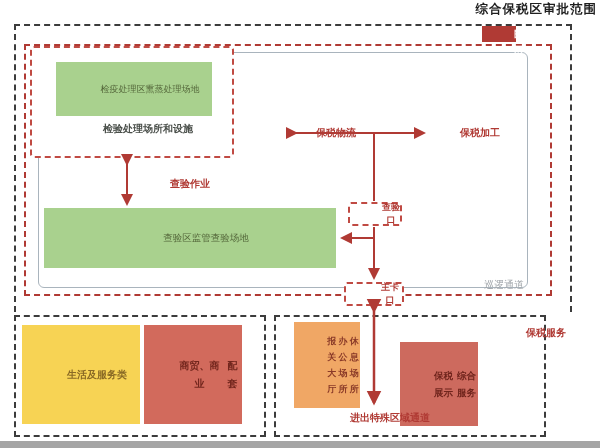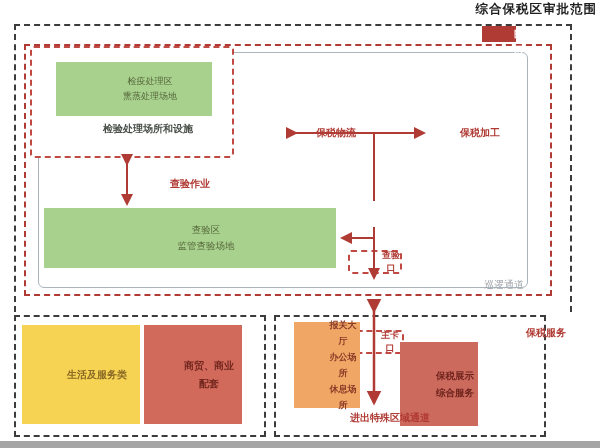--- a/index.html
+++ b/index.html
@@ -2,21 +2,21 @@
 <html><head>
 <meta charset="utf-8">
 <style>
   html,body{margin:0;padding:0;background:#ffffff;}
   .stage{
     position:relative;width:600px;height:448px;background:#ffffff;
     font-family:"Liberation Sans","DejaVu Sans",sans-serif;
     overflow:hidden;
   }
   .abs{position:absolute;box-sizing:border-box;padding-left:32px;}
-  .center{display:flex;flex-direction:column;align-items:center;justify-content:center;text-align:center;}
+  .center{display:flex;align-items:center;justify-content:center;text-align:center;}
   .title{
     top:1px;right:3px;font-size:12.5px;font-weight:bold;color:#1f1f1f;letter-spacing:1px;
   }
   .outer-boundary{
     left:14px;top:24px;width:558px;height:288px;
     border-top:2px dashed #3c3c3c;border-left:2px dashed #3c3c3c;border-right:2px dashed #3c3c3c;
   }
   .zone-black{border:2px dashed #3c3c3c;background:transparent;}
   .zone-bl{left:14px;top:315px;width:252px;height:122px;}
   .zone-br{left:274px;top:315px;width:272px;height:122px;}
@@ -45,21 +45,21 @@
   }
   .blue-box{background:#8faadc;color:#2d4b77;font-size:9px;}
   .blue-1{left:248px;top:62px;width:84px;height:38px;}
   .blue-2{left:352px;top:60px;width:162px;height:44px;flex-direction:row;gap:14px;}
   .red-text{color:#b03a34;font-weight:bold;}
   .lbl-logistics{left:264px;top:126px;font-size:10px;margin-left:20px;}
   .lbl-processing{left:428px;top:126px;font-size:10px;}
   .lbl-inspection-work{left:138px;top:177px;font-size:10px;}
   .gate{
     background:#ffffff;border:2px dashed #c04a43;border-radius:3px;
-    color:#b03a34;font-weight:bold;font-size:9px;margin-top:48px;
+    color:#b03a34;font-weight:bold;font-size:9px;
   }
   .gate-inspection{left:348px;top:202px;width:54px;height:24px;}
   .gate-main{left:344px;top:282px;width:60px;height:24px;}
   .lbl-patrol{left:452px;top:278px;font-size:10px;color:#a0a5aa;}
   .yellow-box{left:22px;top:325px;width:118px;height:99px;background:#f7d354;color:#8a6a25;font-size:10px;font-weight:bold;}
   .commerce-box{left:144px;top:325px;width:98px;height:99px;background:#d26a5c;color:#72261d;font-size:10px;font-weight:bold;line-height:18px;}
   .hall-box{left:294px;top:322px;width:66px;height:86px;background:#f0a765;color:#8a3a28;font-size:9px;font-weight:bold;line-height:16px;}
   .display-box{left:400px;top:322px;width:78px;height:84px;background:#cd6a5e;color:#6f241c;font-size:9.5px;font-weight:bold;line-height:17px;margin-top:20px;}
   .lbl-service{left:494px;top:326px;font-size:10px;}
   .lbl-channel{left:284px;top:411px;width:180px;text-align:center;font-size:10px;}

